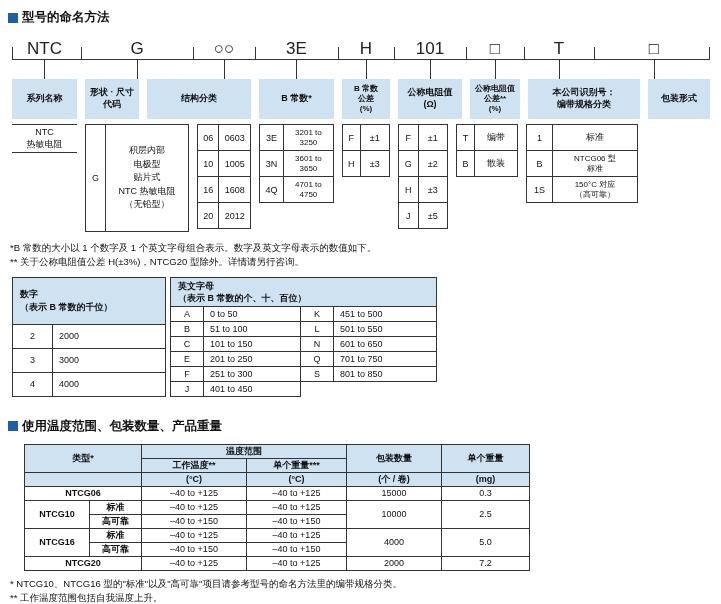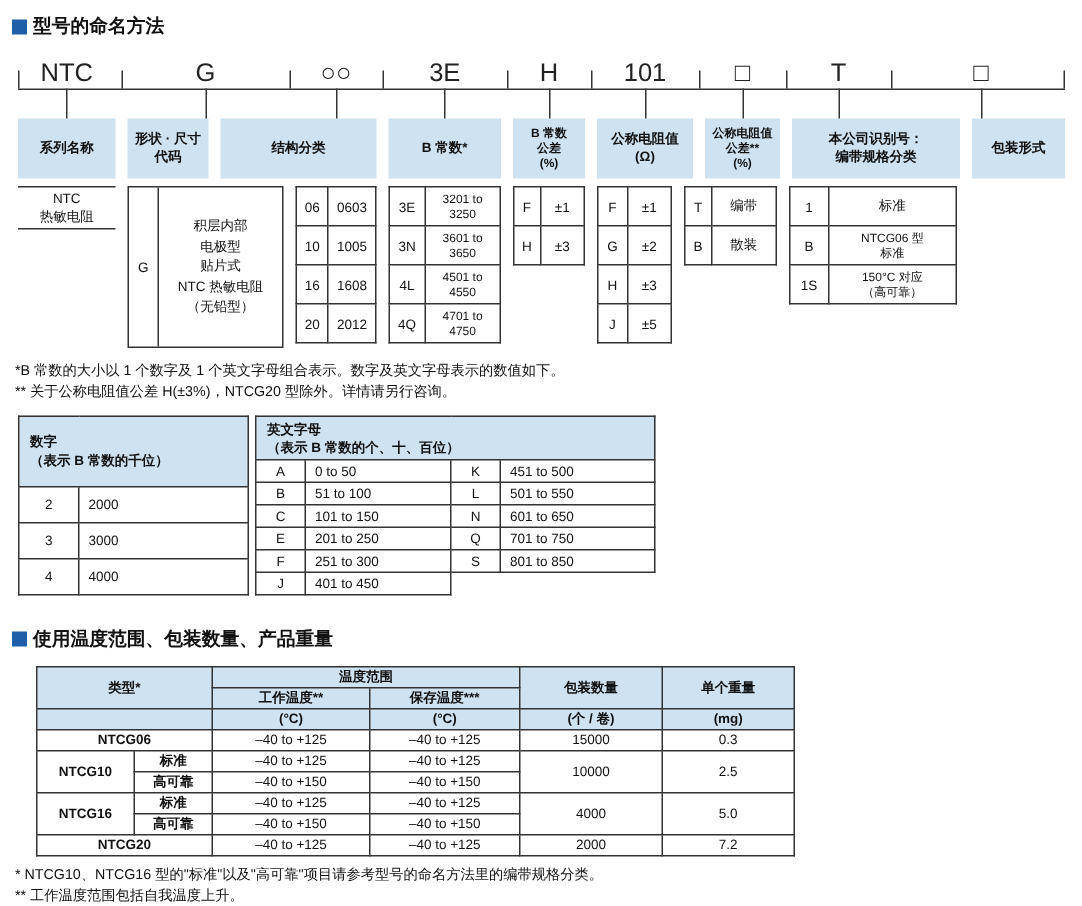--- a/index.html
+++ b/index.html
@@ -175,25 +175,20 @@
                 <td class="w24">3E</td>
                 <td class="w51 two">3201 to
 3250</td>
               </tr>
           <tr>
                 <td>3N</td>
                 <td class="two">3601 to
 3650</td>
               </tr>
           <tr>
-                <td>4L</td>
-                <td class="two">4501 to
-4550</td>
-              </tr>
-          <tr>
                 <td>4Q</td>
                 <td class="two">4701 to
 4750</td>
               </tr>
         </tbody>
           </table>
       </div>
       <div class="c4">
         <table class="grid">
           <tbody>
@@ -348,21 +343,21 @@
     <table class="temp">
       <thead>
         <tr class="hr1">
           <th colspan="2" rowspan="2" class="tw0">类型*</th>
           <th colspan="2">温度范围</th>
           <th rowspan="2" class="tw4">包装数量</th>
           <th rowspan="2" class="tw5">单个重量</th>
         </tr>
         <tr class="hr2">
           <th class="tw2">工作温度**</th>
-          <th class="tw3">保存温度***</th>
+          <th class="tw3">单个重量***</th>
         </tr>
         <tr class="hr3">
           <th colspan="2"></th>
           <th>(°C)</th>
           <th>(°C)</th>
           <th>(个 / 卷)</th>
           <th>(mg)</th>
         </tr>
       </thead>
       <tbody>

